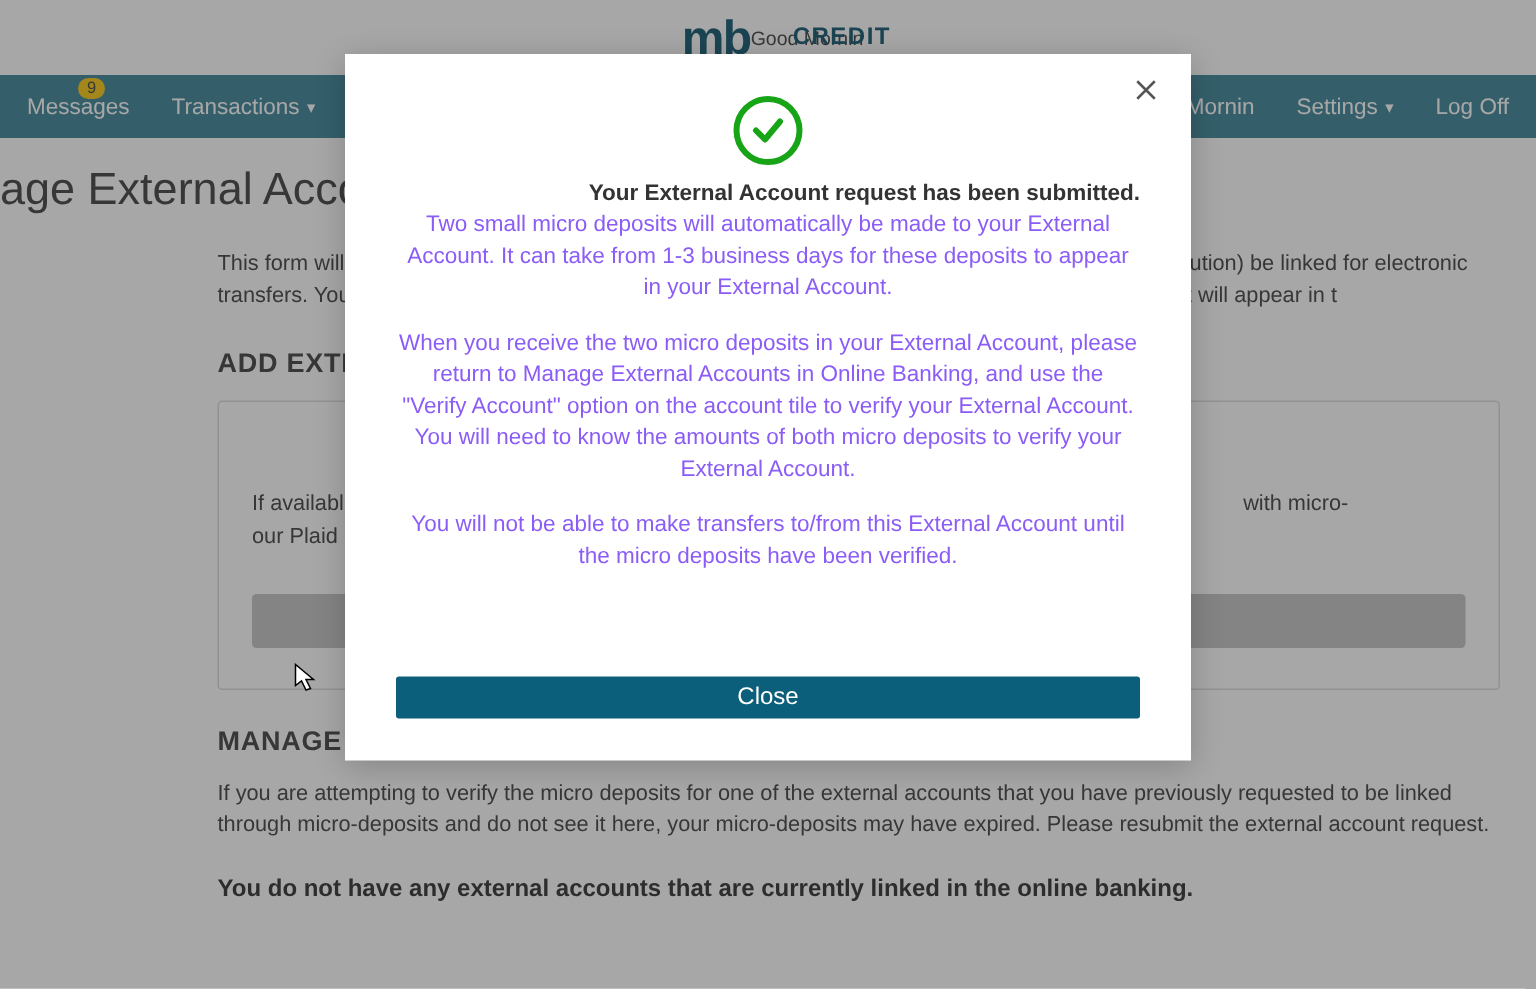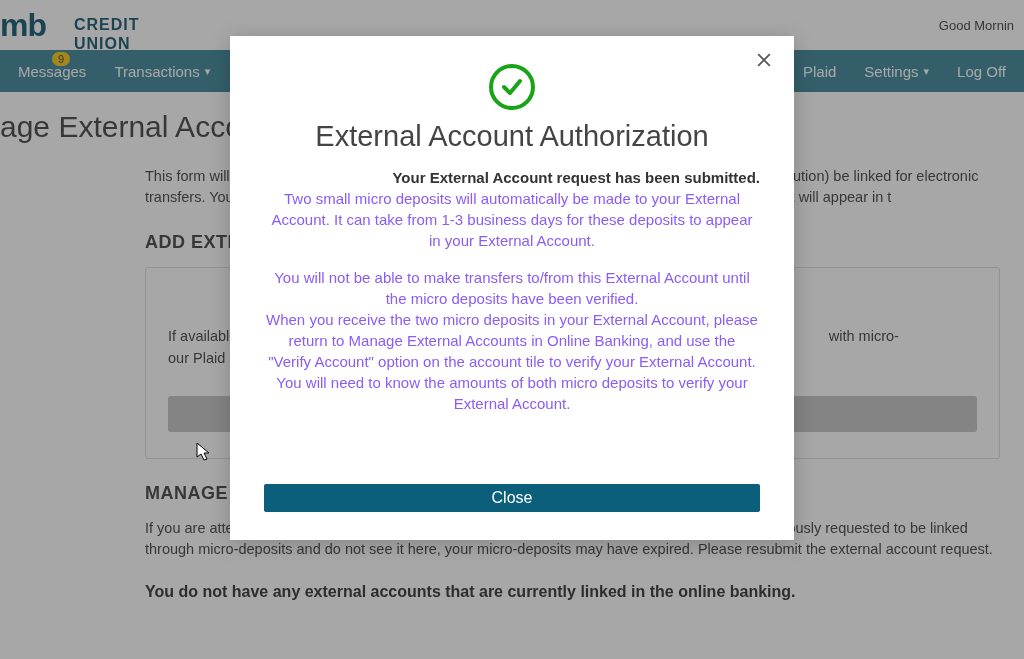--- a/index.html
+++ b/index.html
@@ -9,22 +9,22 @@
     color: #333;
     overflow: hidden;
     width: 1024px;
     height: 659px;
     position: relative;
   }
   .header {
     height: 50px;
     display: flex;
     align-items: center;
-    justify-content: space-between;
-    padding: 0 10px 0 0;
+    justify-content: center;
+    padding: 0 10px 0 16px;
     position: relative;
   }
   .logo-wrap {
     position: relative;
     font-weight: 700;
     color: #004b66;
     font-size: 26px;
     line-height: 1;
     padding-left: 0;
   }
@@ -144,21 +144,21 @@
   </div>
   <div class="nav-item">
     <span>Transactions</span>
     <span class="chev">▾</span>
   </div>
   <div class="nav-item">
     <span>Apply fo</span>
   </div>
   <div class="nav-spacer"></div>
   <div class="nav-item">
-    <span>Plaid</span>
+    <span>Mornin</span>
   </div>
   <div class="nav-item">
     <span>Settings</span>
     <span class="chev">▾</span>
   </div>
   <div class="nav-item">
     <span>Log Off</span>
   </div>
 </div>
 
@@ -185,25 +185,24 @@
     <div class="modal-close">
       <svg viewBox="0 0 24 24" width="20" height="20">
           <path d="M5 5 L19 19 M19 5 L5 19" stroke="#555" stroke-width="2" fill="none"></path>
         </svg>
     </div>
     <div class="check-circle">
       <svg viewBox="0 0 24 24">
           <path d="M4 12 L10 18 L20 6" stroke="#17a417" stroke-width="4" fill="none" stroke-linecap="round" stroke-linejoin="round"></path>
         </svg>
     </div>
-    <div class="modal-title">External Account Authorization</div>
     <div class="modal-sub">Your External Account request has been submitted.</div>
     <div class="modal-p">Two small micro deposits will automatically be made to your External Account. It can take from 1-3 business days for these deposits to appear in your External Account.</div>
+    <div class="modal-p">When you receive the two micro deposits in your External Account, please return to Manage External Accounts in Online Banking, and use the "Verify Account" option on the account tile to verify your External Account. You will need to know the amounts of both micro deposits to verify your External Account.</div>
     <div class="modal-p" style="margin-bottom:0">You will not be able to make transfers to/from this External Account until the micro deposits have been verified.</div>
-    <div class="modal-p">When you receive the two micro deposits in your External Account, please return to Manage External Accounts in Online Banking, and use the "Verify Account" option on the account tile to verify your External Account. You will need to know the amounts of both micro deposits to verify your External Account.</div>
     <button class="modal-btn">Close</button>
   </div>
 </div>
 
 <div class="cursor">
   <svg width="16" height="20" viewBox="0 0 16 20">
     <path d="M1 1 L1 15 L5 12 L8 18 L11 17 L8 11 L13 11 Z" fill="#fff" stroke="#000" stroke-width="1"></path>
   </svg>
 </div>
 

